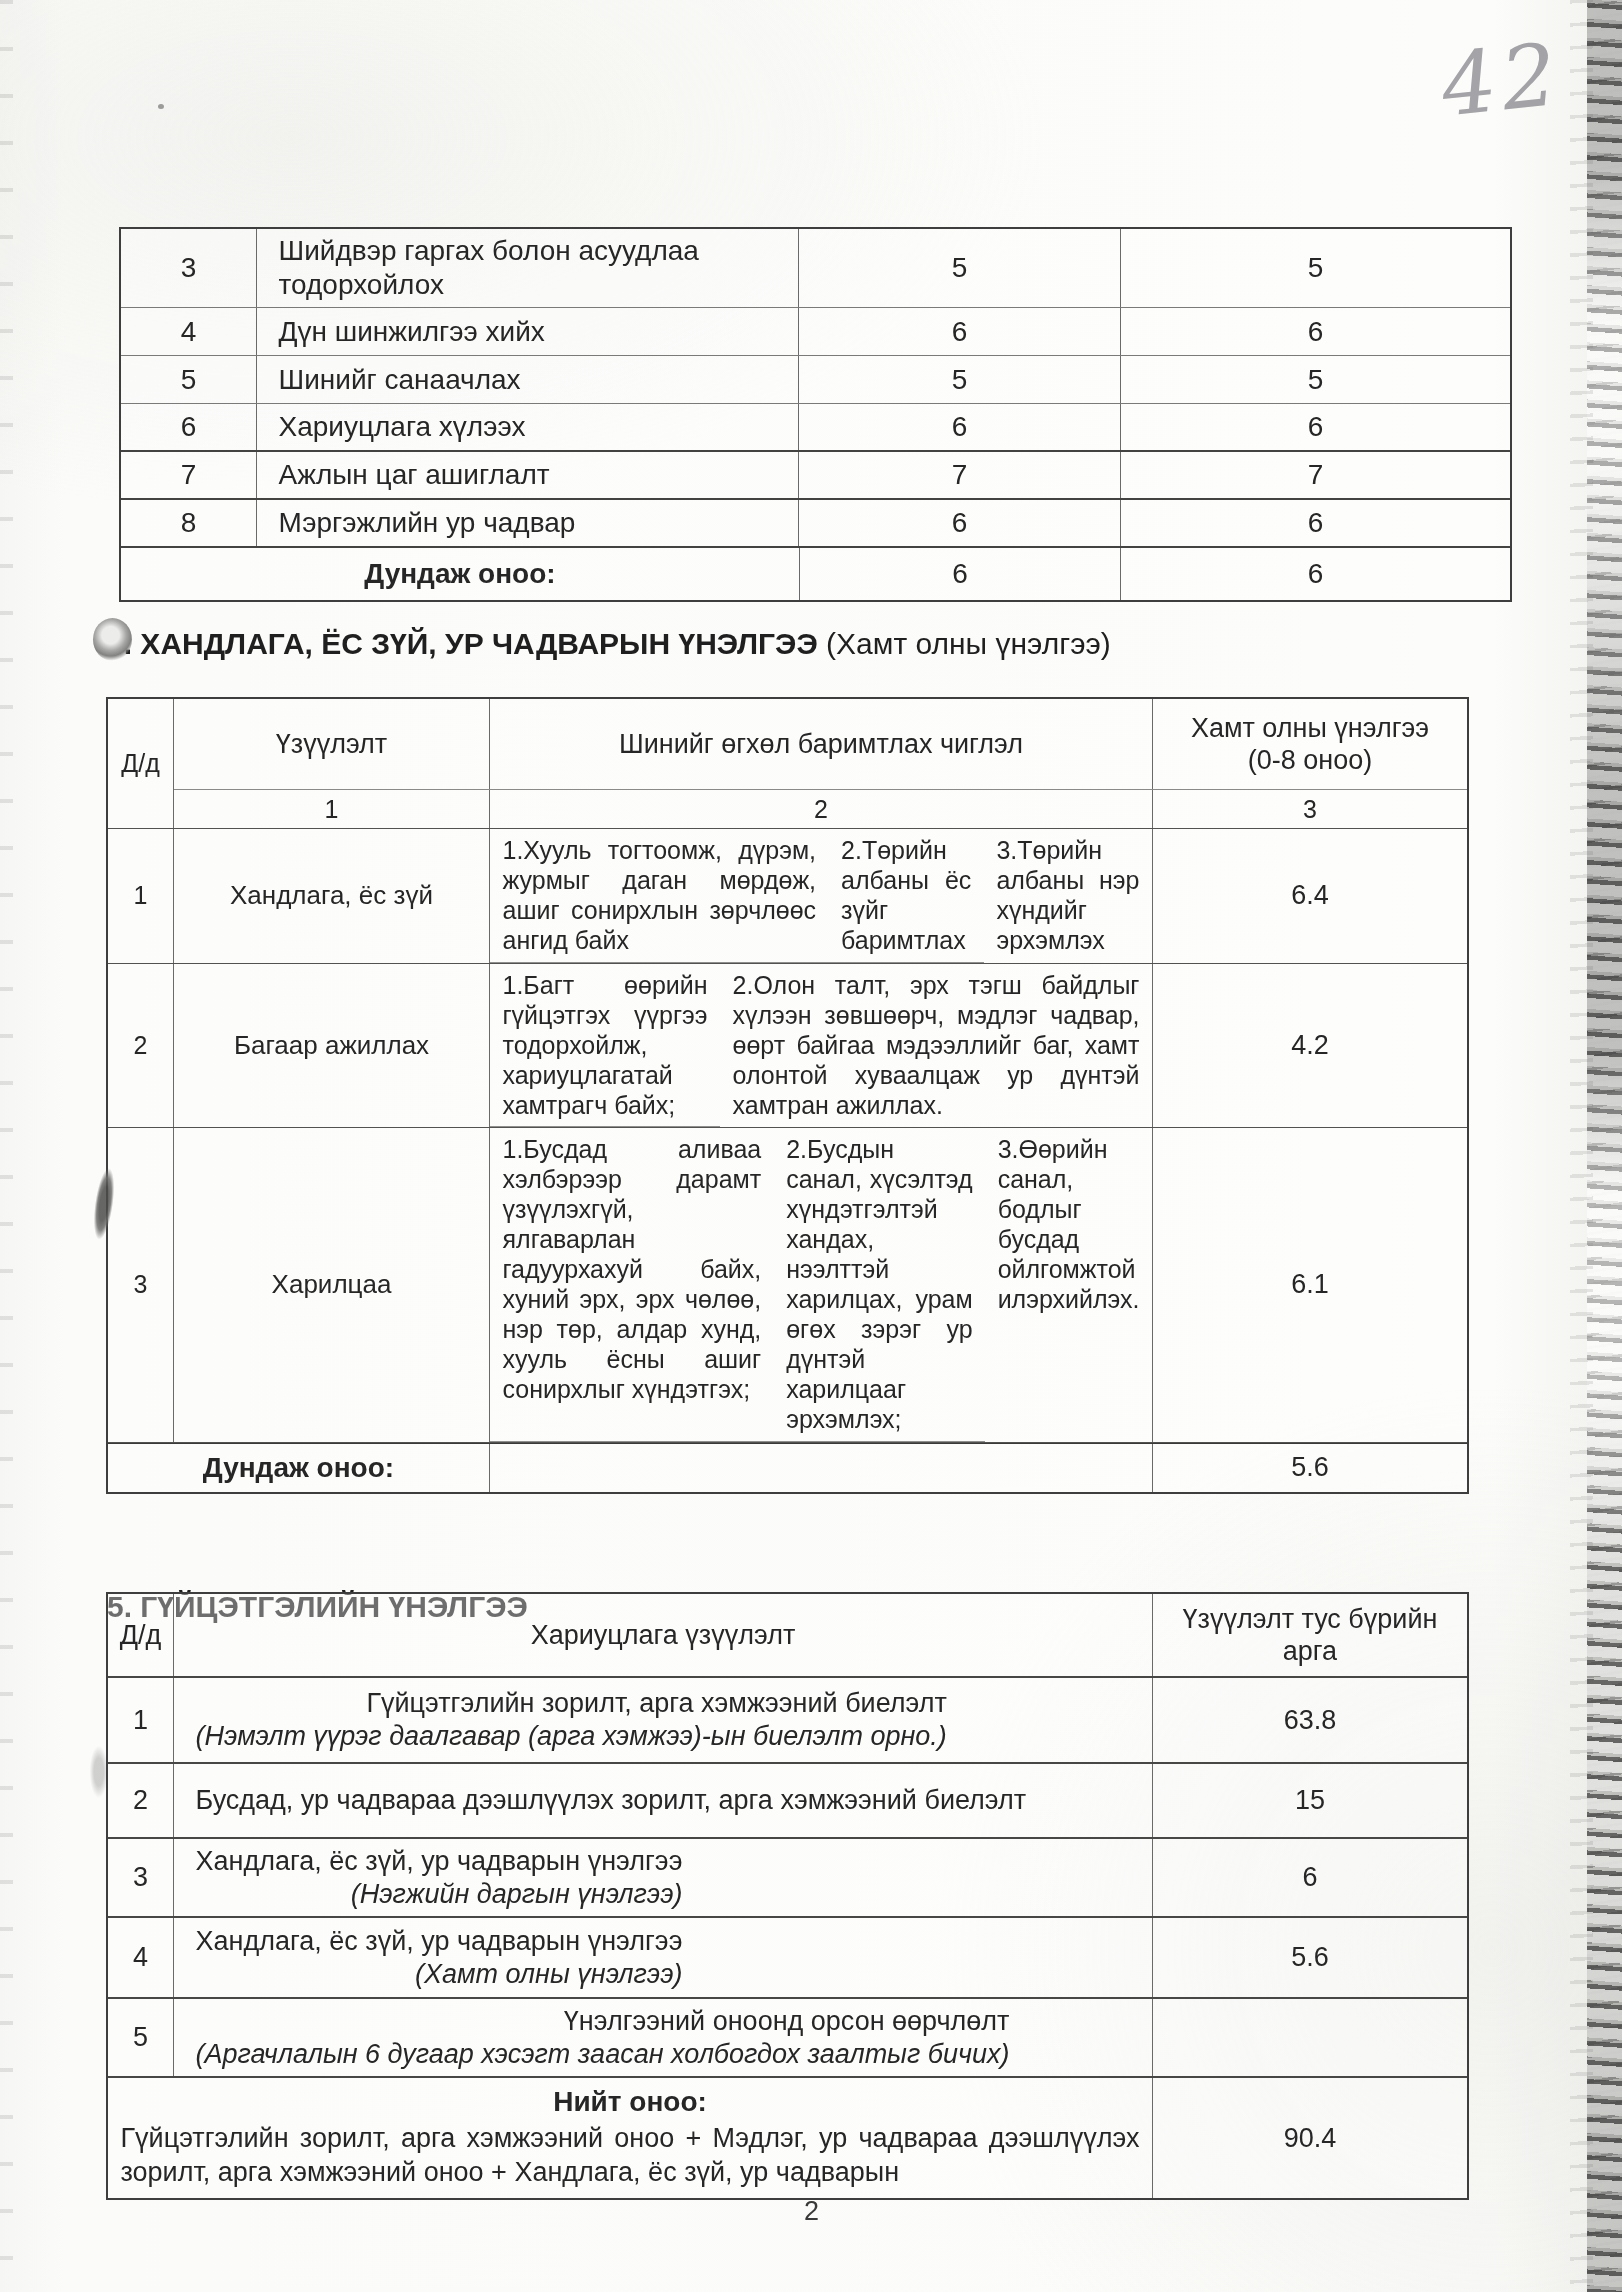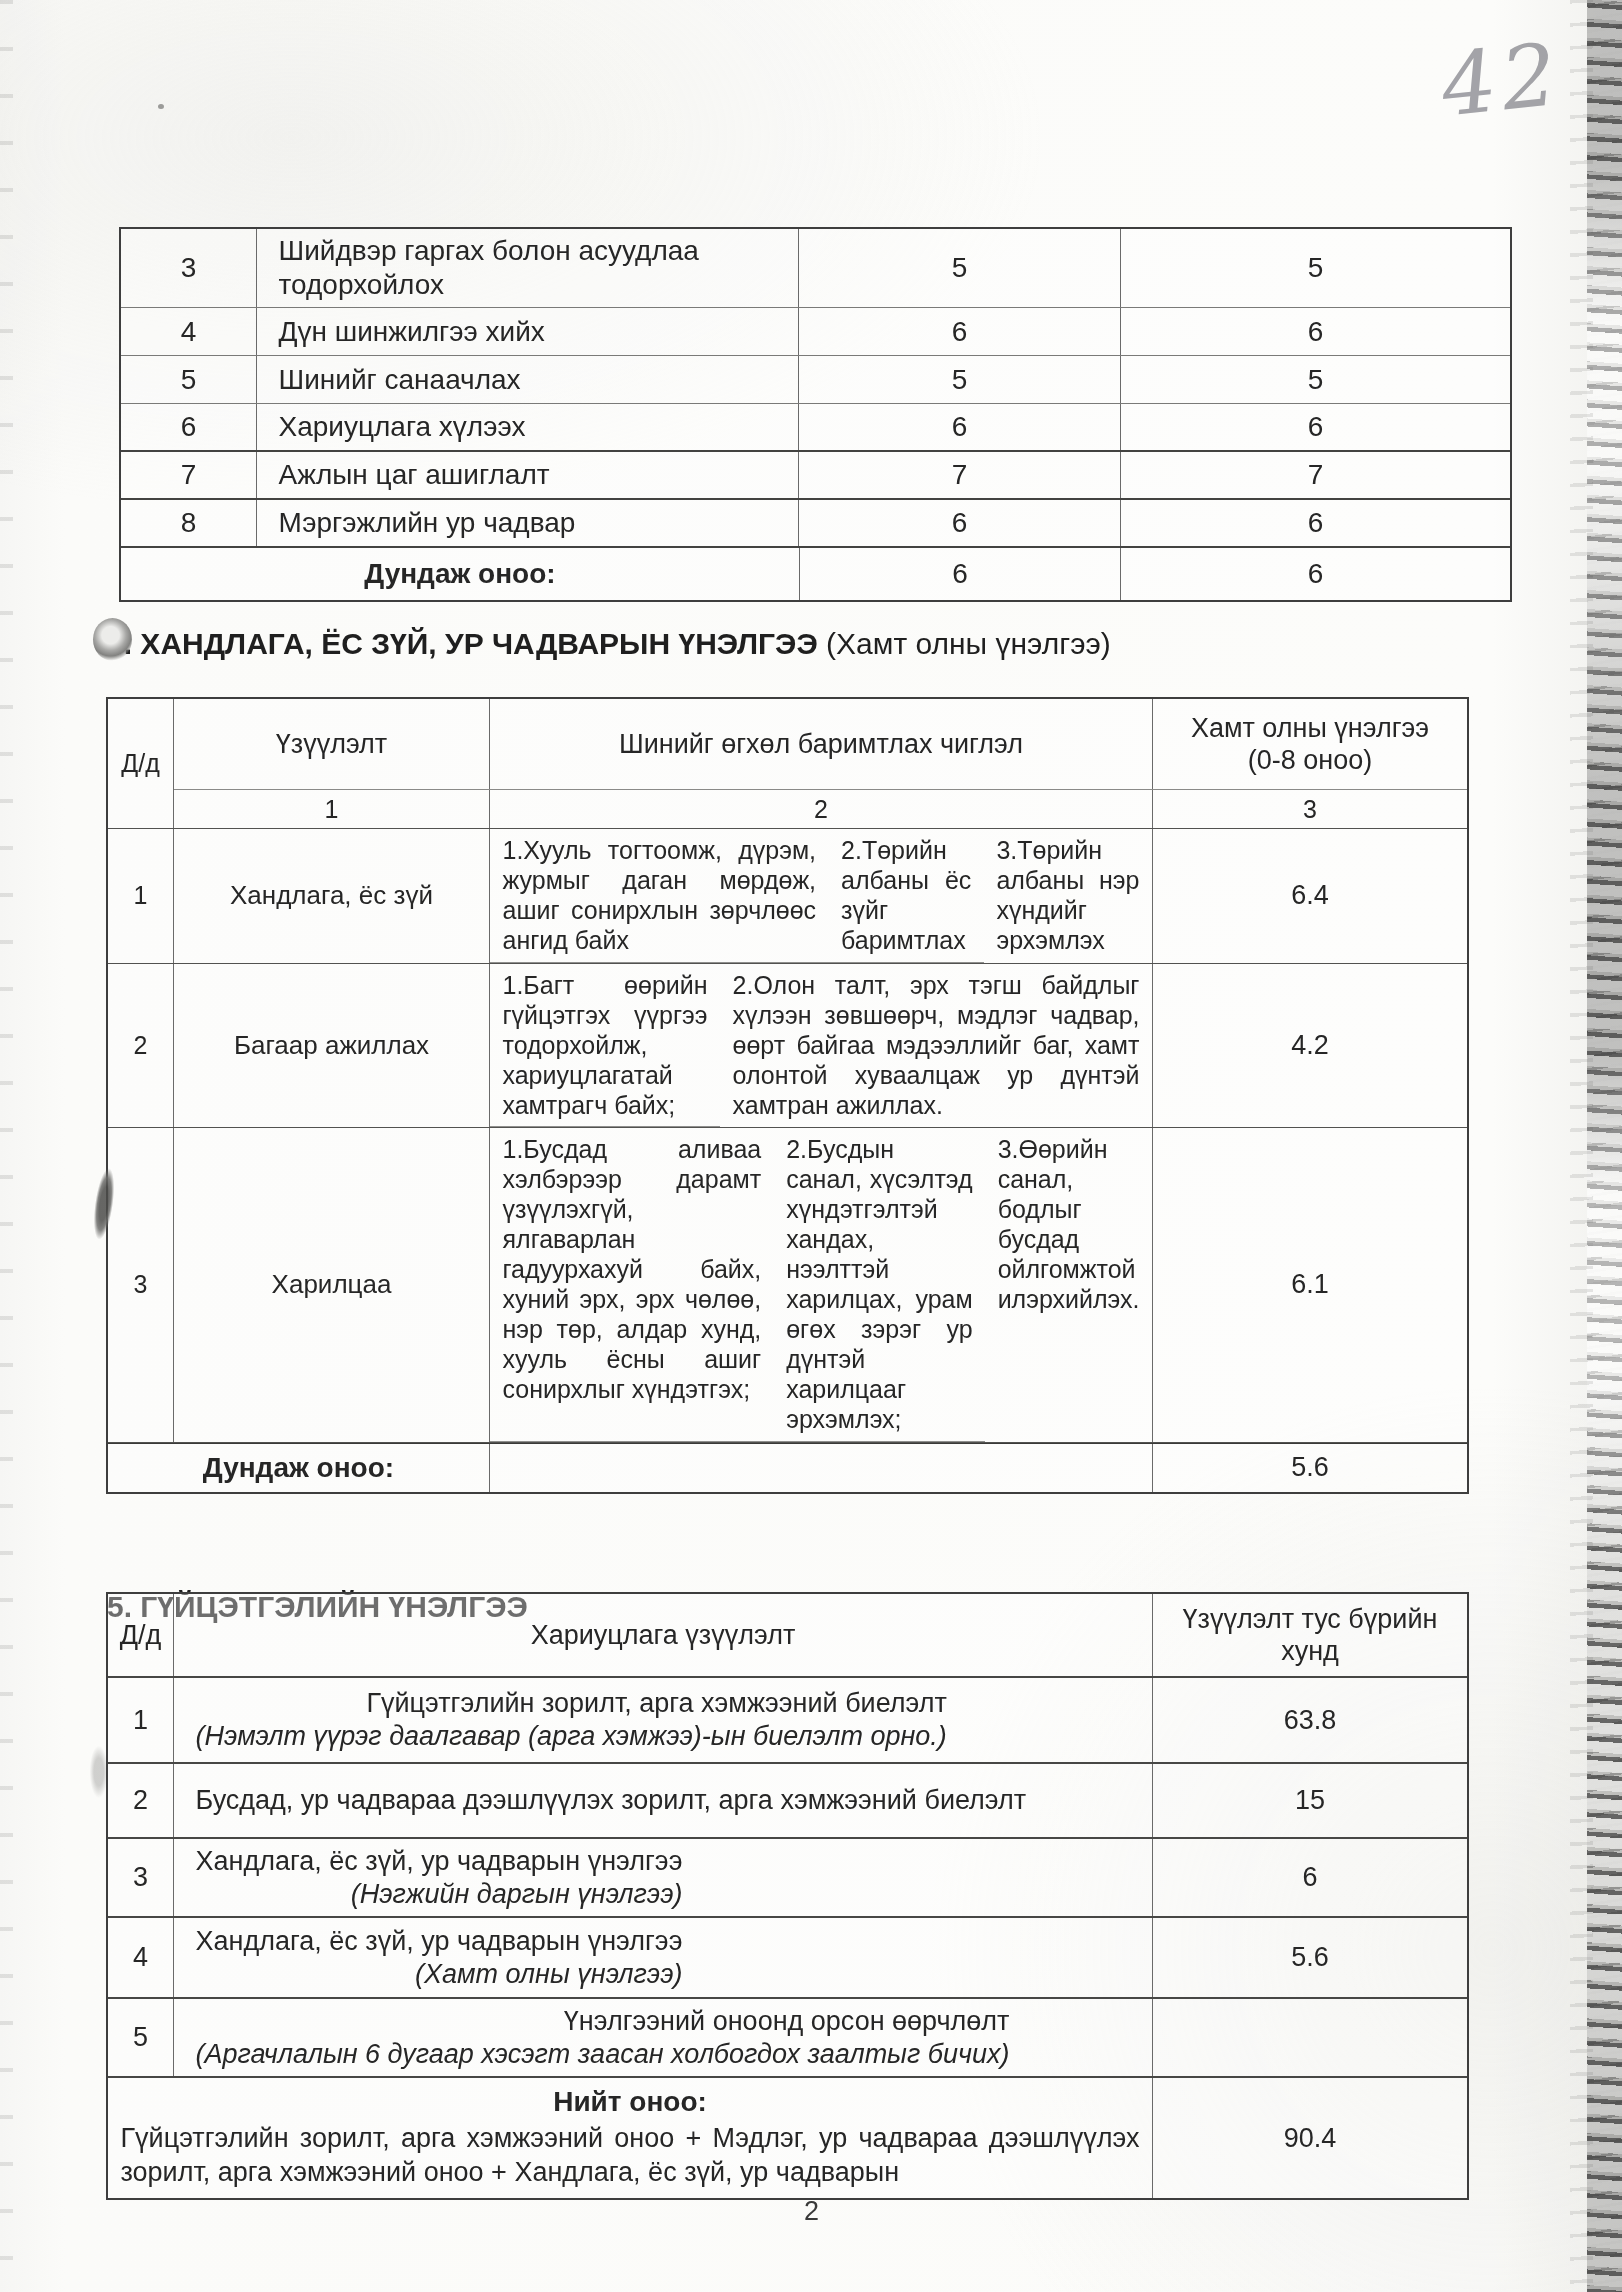--- a/index.html
+++ b/index.html
@@ -245,21 +245,21 @@
 <div class="abs smudge-crescent"></div>
 <div class="abs smudge-crescent2"></div>
 
 <div class="abs tbl t3">
   <div class="row head">
     <div class="cell w-num">Д/д</div>
     <div class="cell w-text">Хариуцлага үзүүлэлт</div>
     <div class="cell w-score">
       <div style="text-align:center;">
         <div>Үзүүлэлт тус бүрийн</div>
-        <div>хунд</div>
+        <div>арга</div>
       </div>
     </div>
   </div>
 
   <div class="row r1">
     <div class="cell w-num">1</div>
     <div class="cell w-text">
       <div class="twolines">
         <div>Гүйцэтгэлийн зорилт, арга хэмжээний биелэлт</div>
         <div class="note">(Нэмэлт үүрэг даалгавар (арга хэмжээ)-ын биелэлт орно.)</div>

